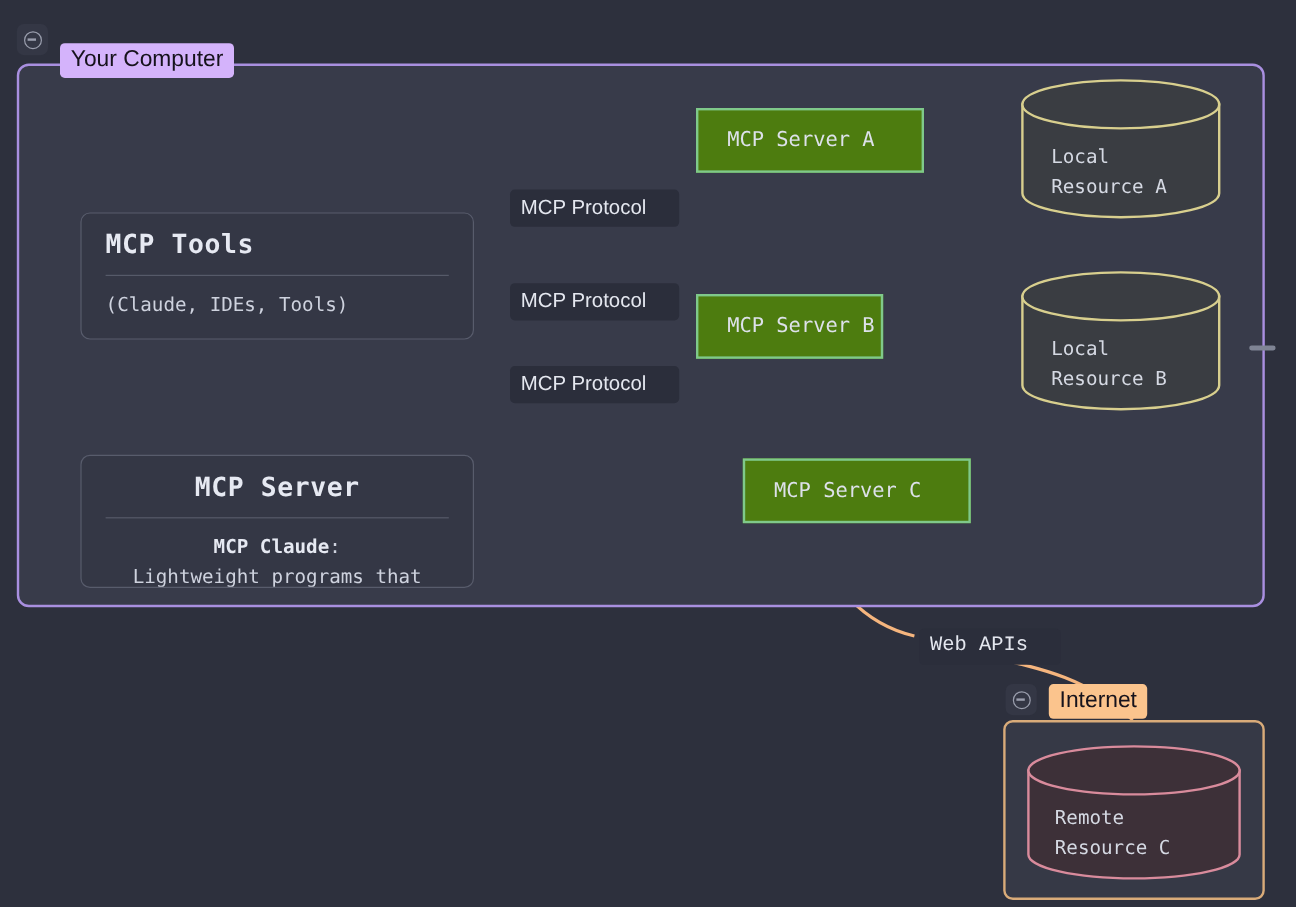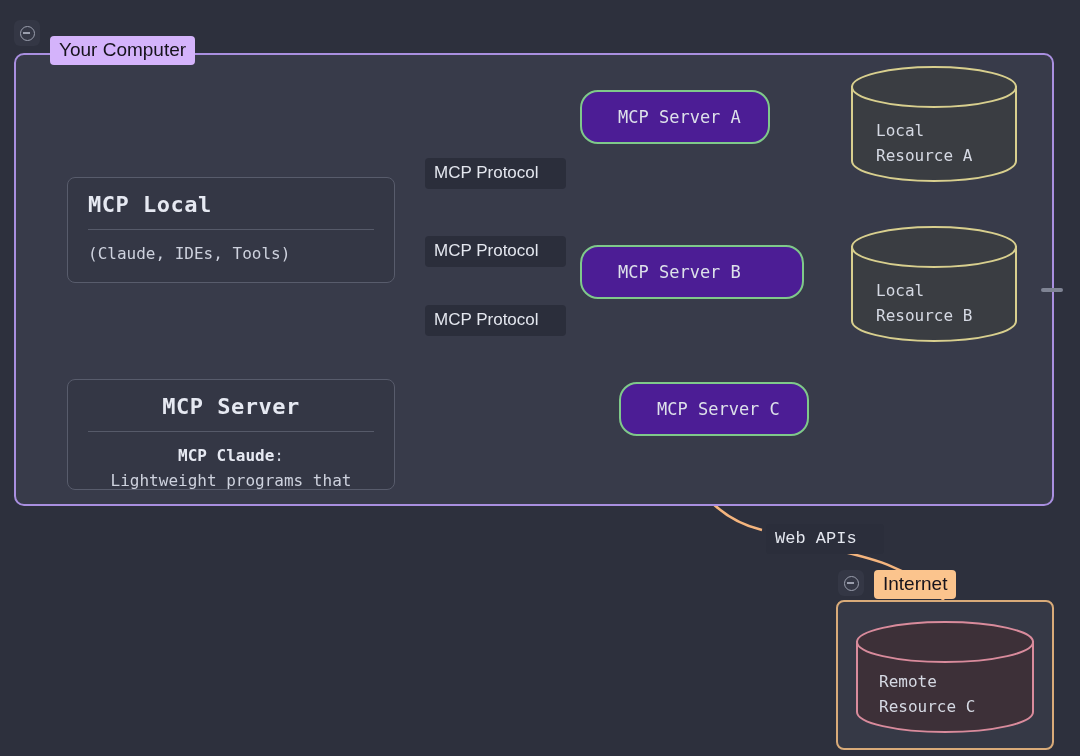--- a/index.html
+++ b/index.html
@@ -86,25 +86,25 @@
     color: #ced2de;
     line-height: 1.55;
     padding-top: 8px;
     white-space: nowrap;
   }
   .panel .body b { font-weight: bold; color: #e6e9f2; }
 
   
   .srv {
     position: absolute;
-    background: #4c1d95;
+    background: #4d7c0f;
     border: 2px solid #7fc98a;
-    border-radius: 18px;
+    border-radius: 0;
     display: flex; align-items: center;
-    padding-left: 36px;
+    padding-left: 24px;
     font-family: "DejaVu Sans Mono", monospace;
     font-size: 17px;
     color: #dde1ea;
   }
 
   
   .cyl { position: absolute; }
   .cyl .label {
     position: absolute;
     left: 0; right: 0;
@@ -180,33 +180,33 @@
   <div class="nodes">
 
     <div class="collapse-btn" style="left:14px; top:20px;">
       <span class="circ"></span>
     </div>
     <div class="group-label computer" style="left:50px; top:36px;">Your Computer</div>
     <div class="group-frame" style="left:14px; top:53px; width:1040px; height:453px;"></div>
     <div class="resize-handle" style="left:1041px; top:288px;"></div>
 
     <div class="panel" style="left:67px; top:177px; width:328px; height:106px;">
-      <div class="title">MCP Local</div>
+      <div class="title">MCP Tools</div>
       <div class="rule"></div>
       <div class="body">(Claude, IDEs, Tools)</div>
     </div>
 
     <div class="panel" style="left:67px; top:379px; width:328px; height:111px;text-align:center;">
       <div class="title">MCP Server</div>
       <div class="rule"></div>
       <div class="body"><b>MCP Claude</b><span>:</span><br><span>Lightweight programs that</span></div>
     </div>
 
     <div class="srv" style="left:580px; top:90px; width:190px; height:54px;">MCP Server A</div>
-    <div class="srv" style="left:580px; top:245px; width:224px; height:54px;">MCP Server B</div>
+    <div class="srv" style="left:580px; top:245px; width:156px; height:54px;">MCP Server B</div>
     <div class="srv" style="left:580px; top:382px; width:190px; height:54px;margin-left:39px;">MCP Server C</div>
 
     <div class="cyl" style="left:850px; top:65px; width:168px; height:118px;">
       <svg width="168" height="118" viewBox="0 0 168 118">
         <path d="M2,22 L2,96 A82,20 0 0 0 166,96 L166,22 Z" fill="#3a3d42" stroke="#d8cf8e" stroke-width="2"></path>
         <ellipse cx="84" cy="22" rx="82" ry="20" fill="#3a3d42" stroke="#d8cf8e" stroke-width="2"></ellipse>
       </svg>
       <div class="label" style="top:54px; padding-left:26px;">
         <span>Local</span><br><span>Resource A</span>
       </div>

